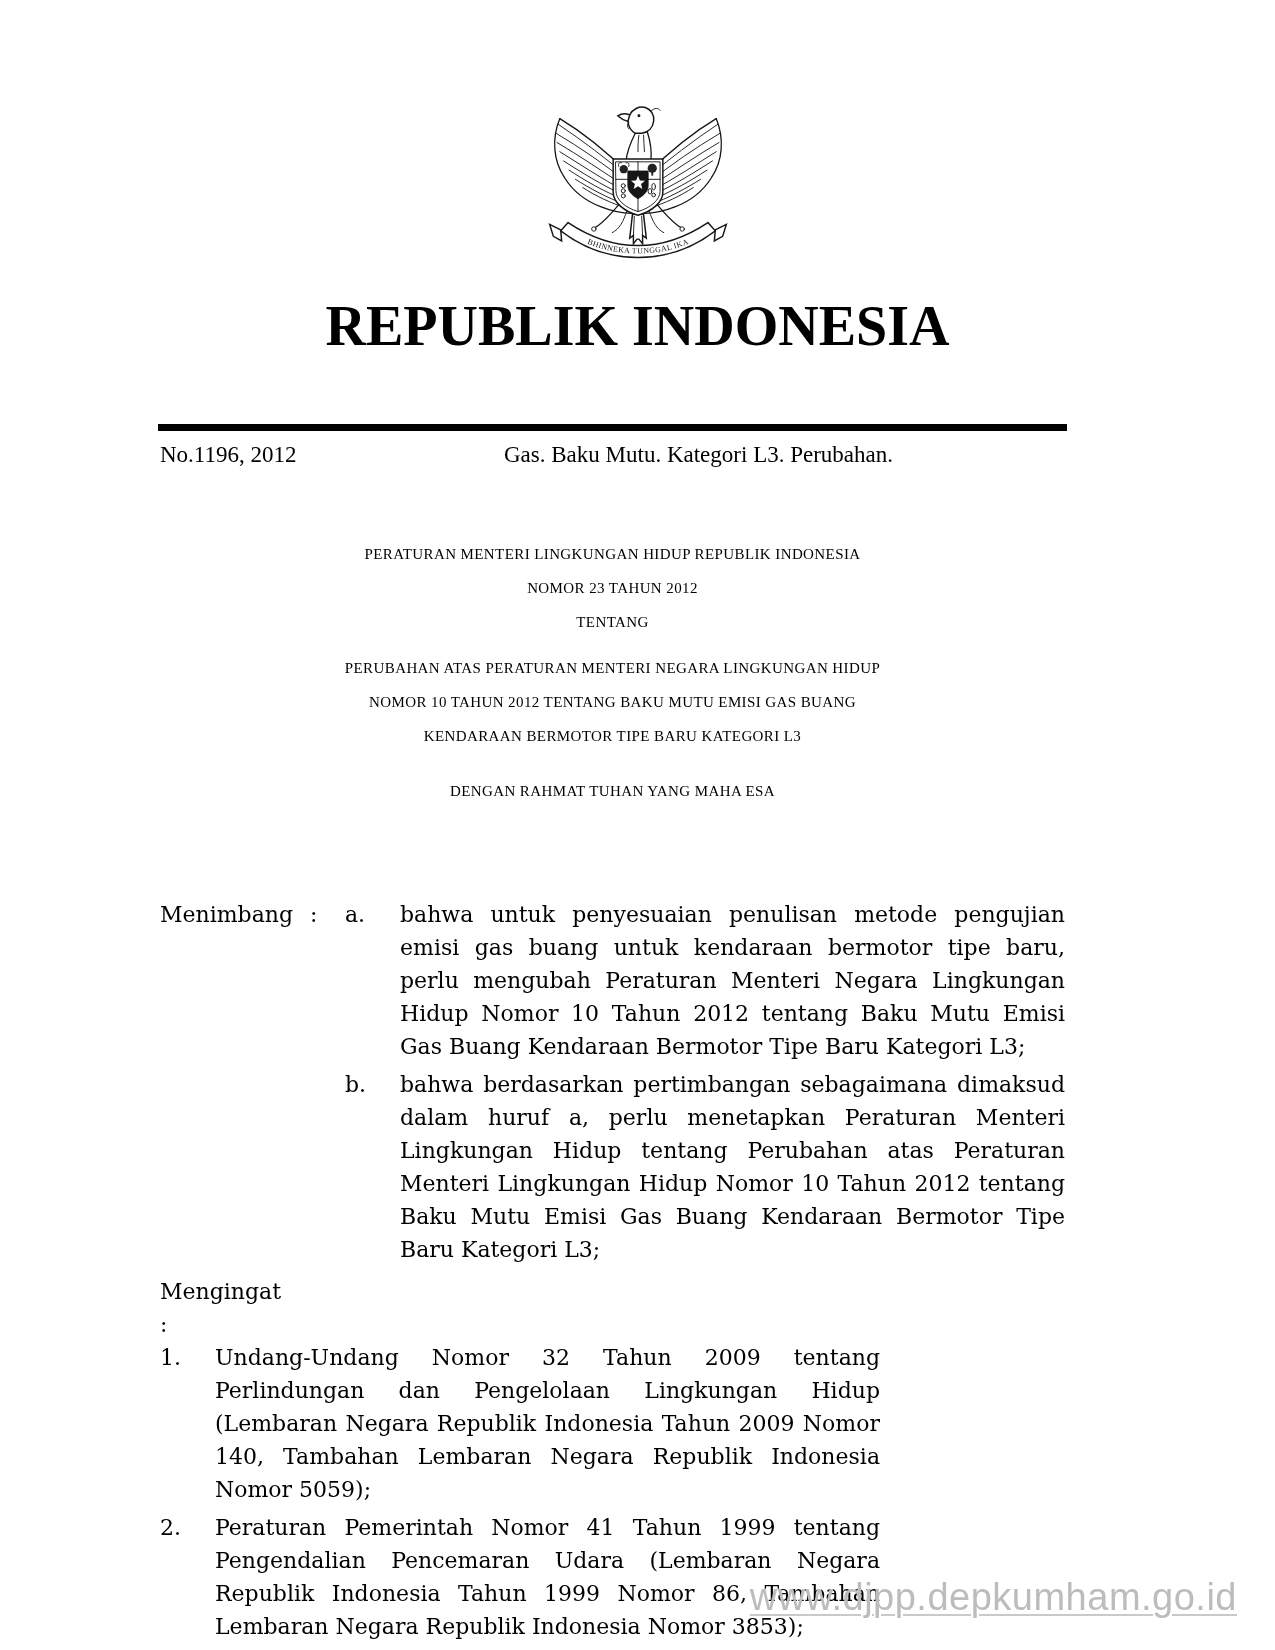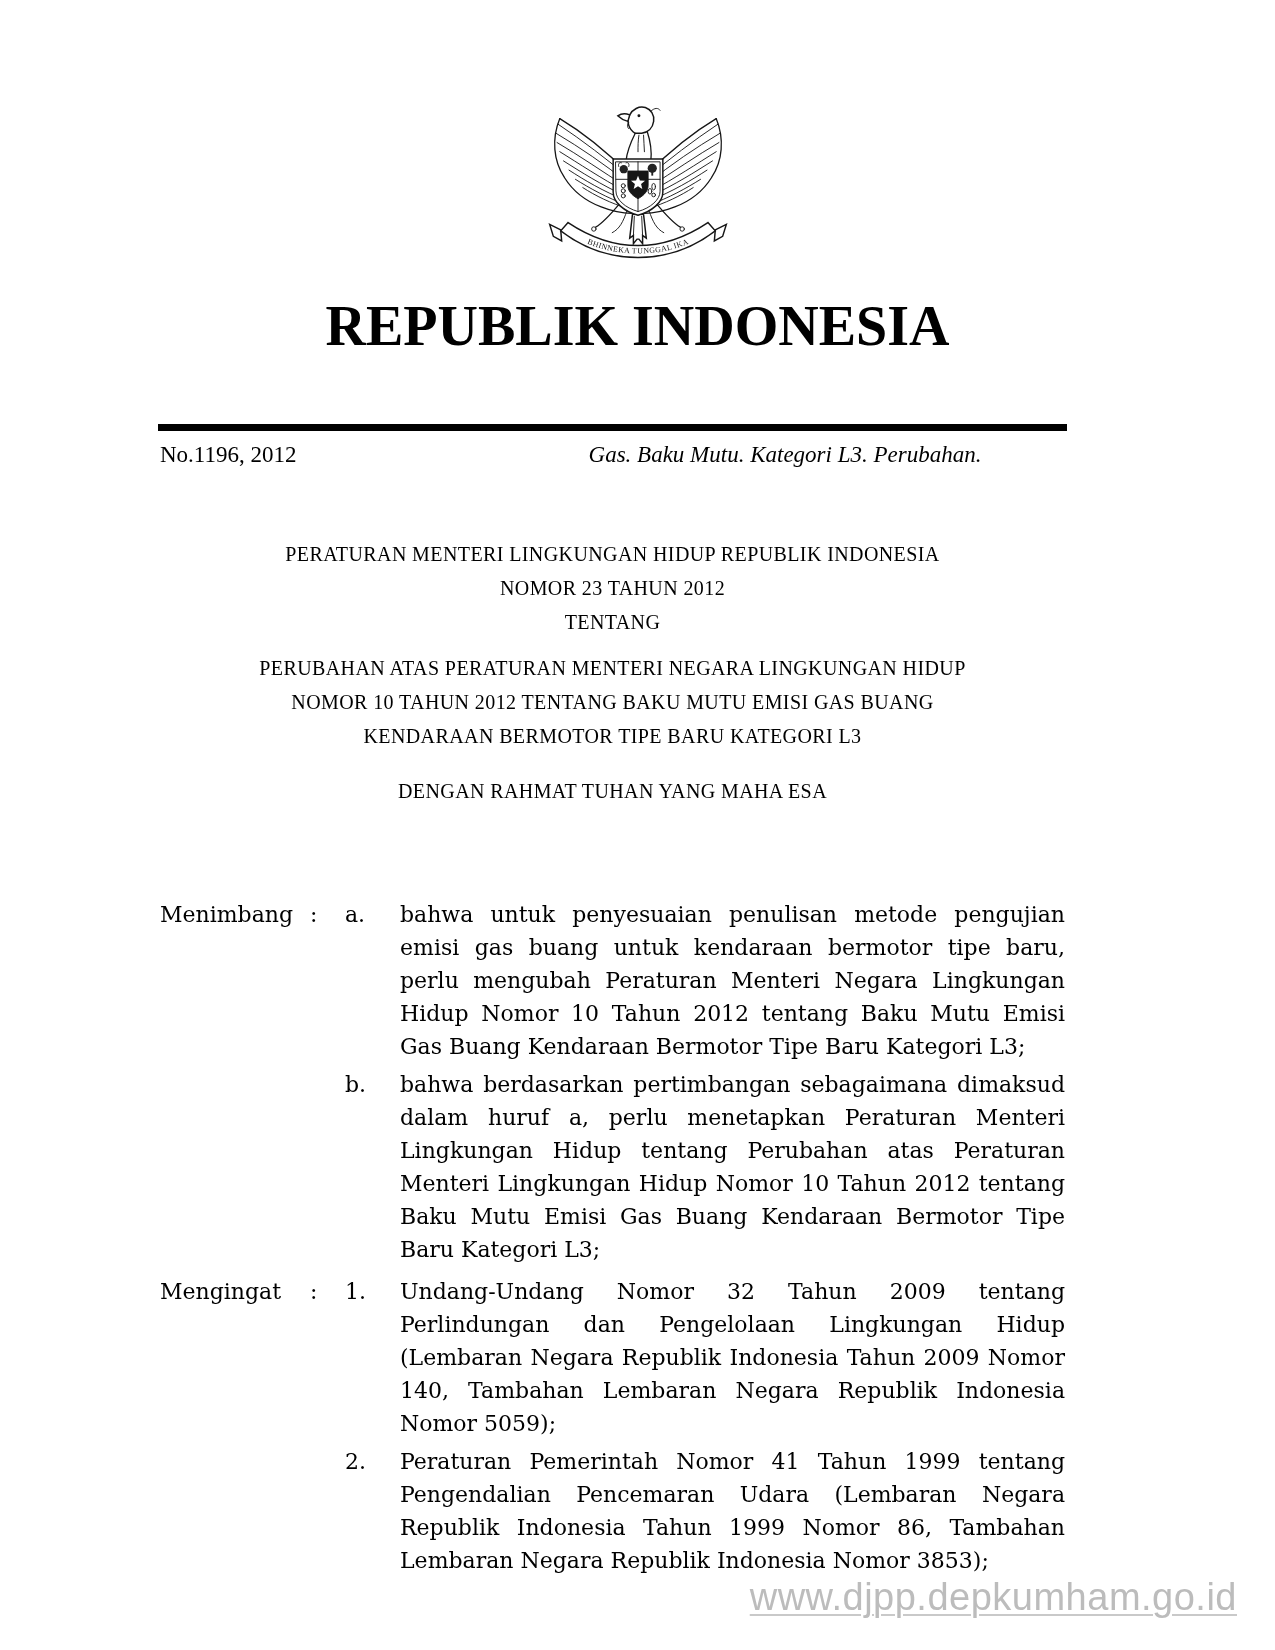--- a/index.html
+++ b/index.html
@@ -33,41 +33,41 @@
     position:absolute; top:424px; left:158px; width:909px; height:7px;
     background:#000;
   }
 
   
   .header-row { position:absolute; top:438px; left:160px; width:905px;
     font-family:"Liberation Serif", serif; font-size:23px; line-height:33px; }
   .doc-number { position:absolute; left:0; top:0; white-space:nowrap; }
   .subject { position:absolute; left:344px; top:0; width:562px; }
   .subject-line-1 { text-align:justify; text-align-last:justify; }
-  .subject-line-2 { text-align:center;font-style:italic; }
+  .subject-line-2 { text-align:left; }
 
   
   .title-block {
     position:absolute; top:537px; left:160px; width:905px;
     text-align:center;
     font-family:"Liberation Serif", serif;
-    font-size:20px; line-height:34px;
+    font-size:15px; line-height:34px;
     letter-spacing:0.4px;
   }
   .title-subject { margin-top:12px; }
   .title-invocation { margin-top:21px; }
 
   
   .preamble {
     position:absolute; top:898px; left:160px; width:905px;
     font-family:"DejaVu Serif", serif;
     font-size:22px; line-height:33px;
   }
   .clause { display:flex; align-items:flex-start; }
-  .clause + .clause { margin-top:9px; }
+  .clause + .clause { margin-top:9px;flex-direction:column; }
   .clause-label { width:150px; flex:none; }
   .clause-colon { width:35px; flex:none; }
   .clause-items { width:720px; flex:none; }
   .item { display:flex; align-items:flex-start; }
   .item + .item { margin-top:5px; }
   .item-marker { width:55px; flex:none; }
   .item-text { width:665px; flex:none; text-align:justify; }
 
   
   .watermark {

